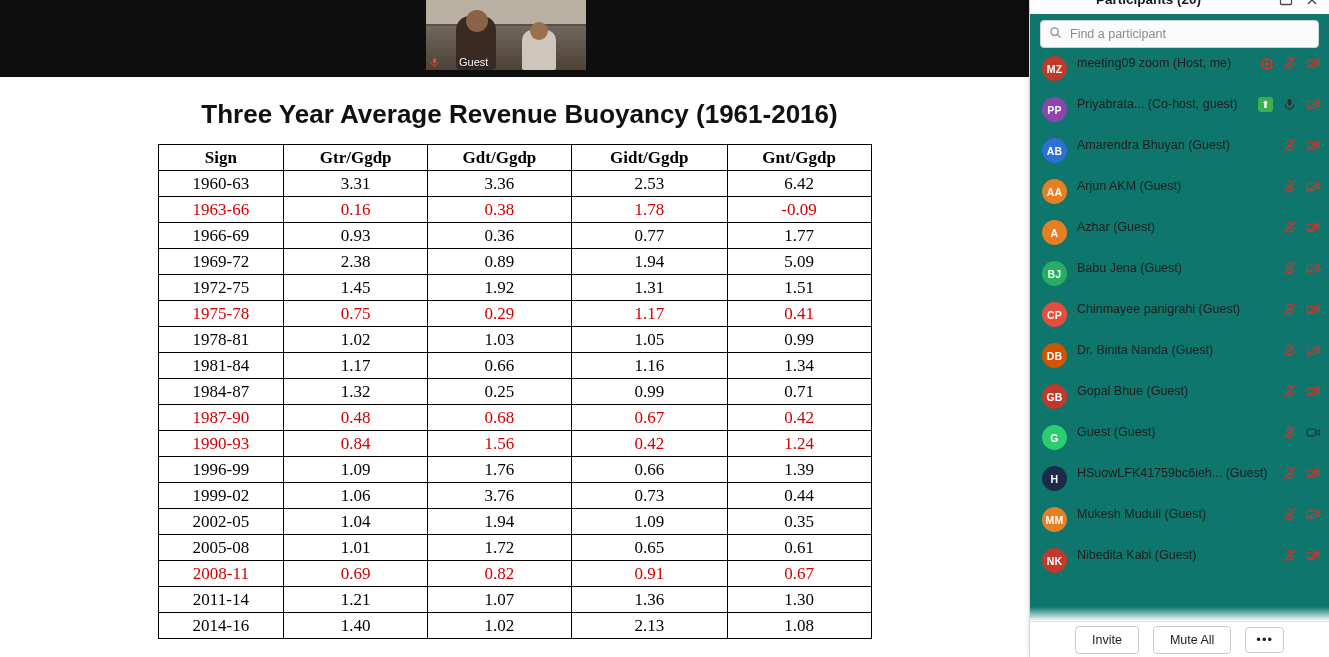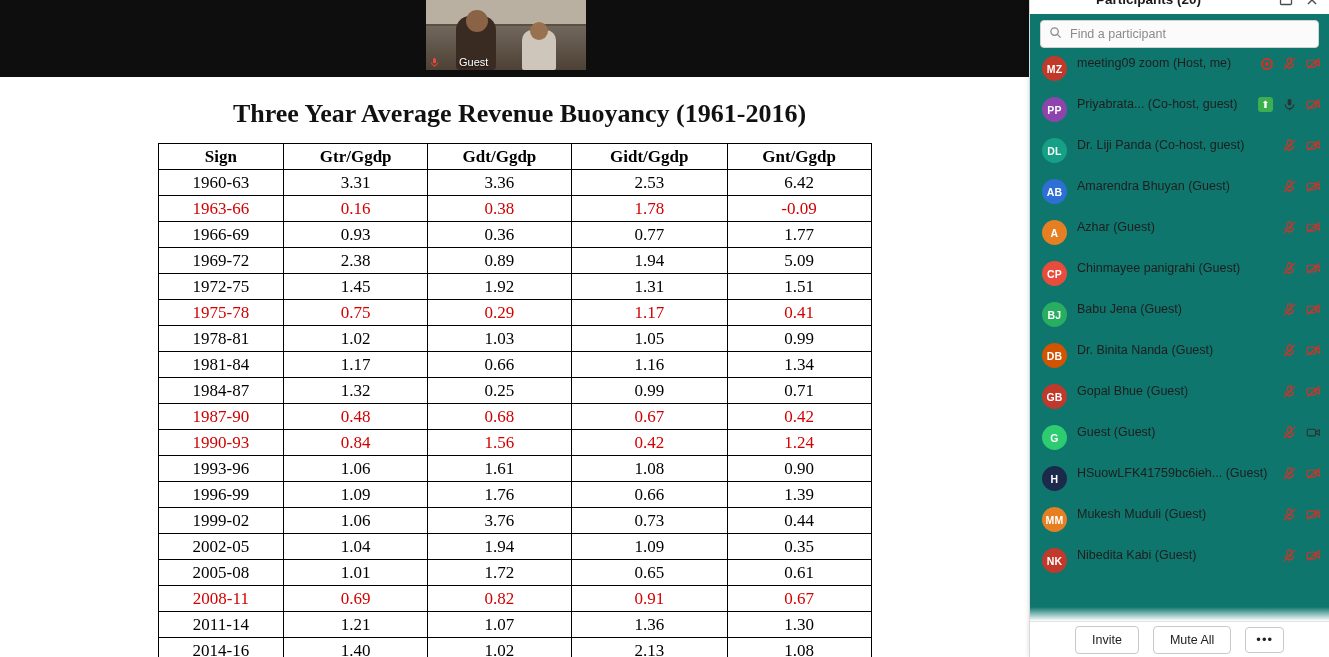--- a/index.html
+++ b/index.html
@@ -118,21 +118,21 @@
   }
 
   
   .slide {
     position: absolute;
     left: 0; top: 77px;
     width: 1029px; height: 580px;
     background: #ffffff;
   }
   .slide-title {
-    font-family: Liberation Serif, serif;
+    font-family: Liberation Sans, sans-serif;
     font-weight: bold;
     font-size: 26px;
     color: #111111;
     text-align: center;
     margin: 22px 0 0 0;
     padding-left: 10px;
   }
   .table-wrap {
     margin: 14px auto 0 auto;
     width: 714px;
@@ -455,27 +455,20 @@
                 <td>0.42</td>
               </tr>
               <tr class="red">
                 <td>1990-93</td>
                 <td>0.84</td>
                 <td>1.56</td>
                 <td>0.42</td>
                 <td>1.24</td>
               </tr>
               <tr>
-                <td>1993-96</td>
-                <td>1.06</td>
-                <td>1.61</td>
-                <td>1.08</td>
-                <td>0.90</td>
-              </tr>
-              <tr>
                 <td>1996-99</td>
                 <td>1.09</td>
                 <td>1.76</td>
                 <td>0.66</td>
                 <td>1.39</td>
               </tr>
               <tr>
                 <td>1999-02</td>
                 <td>1.06</td>
                 <td>3.76</td>
@@ -585,90 +578,90 @@
                 <line x1="8" y1="12.5" x2="8" y2="14.3"></line>
               </svg></span>
             <span class="ic ic-vid"><svg viewBox="0 0 18 16" width="15" height="15" fill="none" stroke="currentColor" stroke-width="1.3">
                 <rect x="1.5" y="4" width="10" height="8" rx="1.5"></rect>
                 <path d="M11.5 7.5l4.5-2.5v6l-4.5-2.5z"></path>
                 <line x1="1.5" y1="14" x2="16" y2="2"></line>
               </svg></span>
           </div>
         </div>
         <div class="pp-row">
-          <div class="avatar" style="background: rgb(22, 160, 133);">DL</div>
-          <div class="pp-name">Dr. Liji Panda (Co-host, guest)</div>
-          <div class="pp-icons">
-            <span class="ic ic-mute"><svg viewBox="0 0 16 16" width="15" height="15" fill="none" stroke="currentColor" stroke-width="1.3">
-                <rect x="6" y="2" width="4" height="7" rx="2"></rect>
-                <path d="M3.5 8a4.5 4.5 0 0 0 9 0"></path>
-                <line x1="8" y1="12.5" x2="8" y2="14.3"></line>
-                <line x1="2" y1="14" x2="14" y2="2"></line>
-              </svg></span>
-            <span class="ic ic-vid"><svg viewBox="0 0 18 16" width="15" height="15" fill="none" stroke="currentColor" stroke-width="1.3">
-                <rect x="1.5" y="4" width="10" height="8" rx="1.5"></rect>
-                <path d="M11.5 7.5l4.5-2.5v6l-4.5-2.5z"></path>
-                <line x1="1.5" y1="14" x2="16" y2="2"></line>
-              </svg></span>
-          </div>
-        </div>
-        <div class="pp-row">
           <div class="avatar" style="background: rgb(45, 111, 212);">AB</div>
           <div class="pp-name">Amarendra Bhuyan (Guest)</div>
           <div class="pp-icons">
             <span class="ic ic-mute"><svg viewBox="0 0 16 16" width="15" height="15" fill="none" stroke="currentColor" stroke-width="1.3">
                 <rect x="6" y="2" width="4" height="7" rx="2"></rect>
                 <path d="M3.5 8a4.5 4.5 0 0 0 9 0"></path>
                 <line x1="8" y1="12.5" x2="8" y2="14.3"></line>
                 <line x1="2" y1="14" x2="14" y2="2"></line>
               </svg></span>
             <span class="ic ic-vid"><svg viewBox="0 0 18 16" width="15" height="15" fill="none" stroke="currentColor" stroke-width="1.3">
                 <rect x="1.5" y="4" width="10" height="8" rx="1.5"></rect>
                 <path d="M11.5 7.5l4.5-2.5v6l-4.5-2.5z"></path>
                 <line x1="1.5" y1="14" x2="16" y2="2"></line>
               </svg></span>
           </div>
         </div>
         <div class="pp-row">
+          <div class="avatar" style="background: rgb(230, 126, 34);">AA</div>
+          <div class="pp-name">Arjun AKM (Guest)</div>
+          <div class="pp-icons">
+            <span class="ic ic-mute"><svg viewBox="0 0 16 16" width="15" height="15" fill="none" stroke="currentColor" stroke-width="1.3">
+                <rect x="6" y="2" width="4" height="7" rx="2"></rect>
+                <path d="M3.5 8a4.5 4.5 0 0 0 9 0"></path>
+                <line x1="8" y1="12.5" x2="8" y2="14.3"></line>
+                <line x1="2" y1="14" x2="14" y2="2"></line>
+              </svg></span>
+            <span class="ic ic-vid"><svg viewBox="0 0 18 16" width="15" height="15" fill="none" stroke="currentColor" stroke-width="1.3">
+                <rect x="1.5" y="4" width="10" height="8" rx="1.5"></rect>
+                <path d="M11.5 7.5l4.5-2.5v6l-4.5-2.5z"></path>
+                <line x1="1.5" y1="14" x2="16" y2="2"></line>
+              </svg></span>
+          </div>
+        </div>
+        <div class="pp-row">
           <div class="avatar" style="background: rgb(230, 126, 34);">A</div>
           <div class="pp-name">Azhar (Guest)</div>
           <div class="pp-icons">
             <span class="ic ic-mute"><svg viewBox="0 0 16 16" width="15" height="15" fill="none" stroke="currentColor" stroke-width="1.3">
                 <rect x="6" y="2" width="4" height="7" rx="2"></rect>
                 <path d="M3.5 8a4.5 4.5 0 0 0 9 0"></path>
                 <line x1="8" y1="12.5" x2="8" y2="14.3"></line>
                 <line x1="2" y1="14" x2="14" y2="2"></line>
               </svg></span>
             <span class="ic ic-vid"><svg viewBox="0 0 18 16" width="15" height="15" fill="none" stroke="currentColor" stroke-width="1.3">
                 <rect x="1.5" y="4" width="10" height="8" rx="1.5"></rect>
                 <path d="M11.5 7.5l4.5-2.5v6l-4.5-2.5z"></path>
                 <line x1="1.5" y1="14" x2="16" y2="2"></line>
               </svg></span>
           </div>
         </div>
         <div class="pp-row">
+          <div class="avatar" style="background: rgb(39, 174, 96);">BJ</div>
+          <div class="pp-name">Babu Jena (Guest)</div>
+          <div class="pp-icons">
+            <span class="ic ic-mute"><svg viewBox="0 0 16 16" width="15" height="15" fill="none" stroke="currentColor" stroke-width="1.3">
+                <rect x="6" y="2" width="4" height="7" rx="2"></rect>
+                <path d="M3.5 8a4.5 4.5 0 0 0 9 0"></path>
+                <line x1="8" y1="12.5" x2="8" y2="14.3"></line>
+                <line x1="2" y1="14" x2="14" y2="2"></line>
+              </svg></span>
+            <span class="ic ic-vid"><svg viewBox="0 0 18 16" width="15" height="15" fill="none" stroke="currentColor" stroke-width="1.3">
+                <rect x="1.5" y="4" width="10" height="8" rx="1.5"></rect>
+                <path d="M11.5 7.5l4.5-2.5v6l-4.5-2.5z"></path>
+                <line x1="1.5" y1="14" x2="16" y2="2"></line>
+              </svg></span>
+          </div>
+        </div>
+        <div class="pp-row">
           <div class="avatar" style="background: rgb(231, 76, 60);">CP</div>
           <div class="pp-name">Chinmayee panigrahi (Guest)</div>
-          <div class="pp-icons">
-            <span class="ic ic-mute"><svg viewBox="0 0 16 16" width="15" height="15" fill="none" stroke="currentColor" stroke-width="1.3">
-                <rect x="6" y="2" width="4" height="7" rx="2"></rect>
-                <path d="M3.5 8a4.5 4.5 0 0 0 9 0"></path>
-                <line x1="8" y1="12.5" x2="8" y2="14.3"></line>
-                <line x1="2" y1="14" x2="14" y2="2"></line>
-              </svg></span>
-            <span class="ic ic-vid"><svg viewBox="0 0 18 16" width="15" height="15" fill="none" stroke="currentColor" stroke-width="1.3">
-                <rect x="1.5" y="4" width="10" height="8" rx="1.5"></rect>
-                <path d="M11.5 7.5l4.5-2.5v6l-4.5-2.5z"></path>
-                <line x1="1.5" y1="14" x2="16" y2="2"></line>
-              </svg></span>
-          </div>
-        </div>
-        <div class="pp-row">
-          <div class="avatar" style="background: rgb(39, 174, 96);">BJ</div>
-          <div class="pp-name">Babu Jena (Guest)</div>
           <div class="pp-icons">
             <span class="ic ic-mute"><svg viewBox="0 0 16 16" width="15" height="15" fill="none" stroke="currentColor" stroke-width="1.3">
                 <rect x="6" y="2" width="4" height="7" rx="2"></rect>
                 <path d="M3.5 8a4.5 4.5 0 0 0 9 0"></path>
                 <line x1="8" y1="12.5" x2="8" y2="14.3"></line>
                 <line x1="2" y1="14" x2="14" y2="2"></line>
               </svg></span>
             <span class="ic ic-vid"><svg viewBox="0 0 18 16" width="15" height="15" fill="none" stroke="currentColor" stroke-width="1.3">
                 <rect x="1.5" y="4" width="10" height="8" rx="1.5"></rect>
                 <path d="M11.5 7.5l4.5-2.5v6l-4.5-2.5z"></path>

